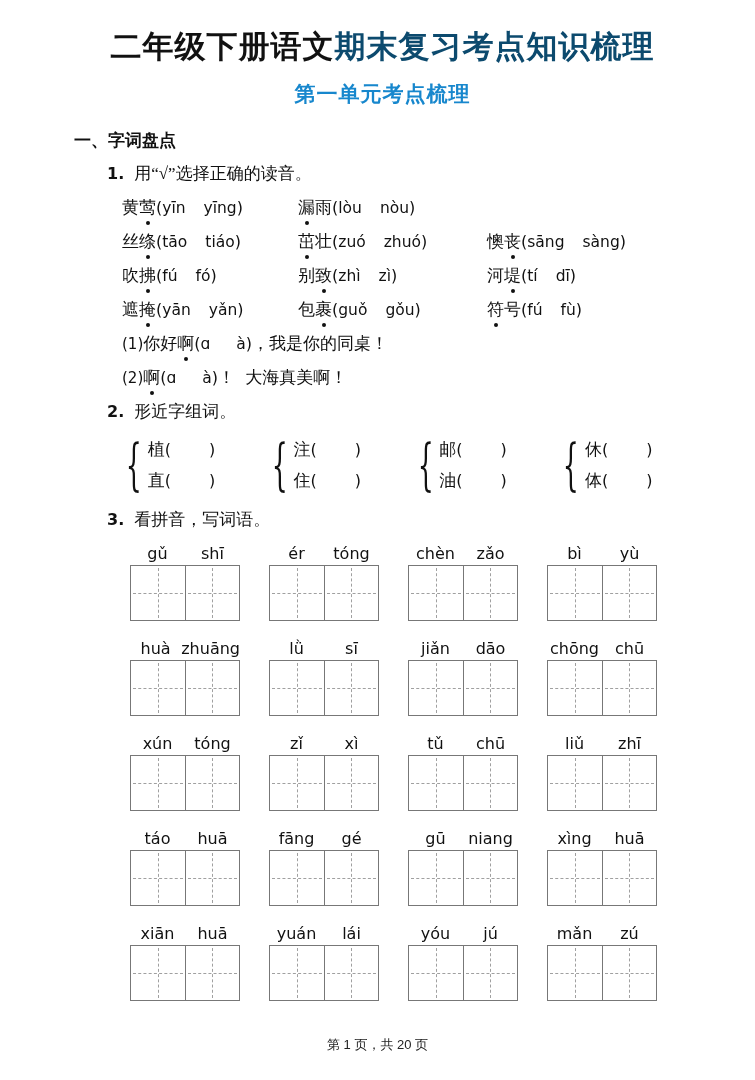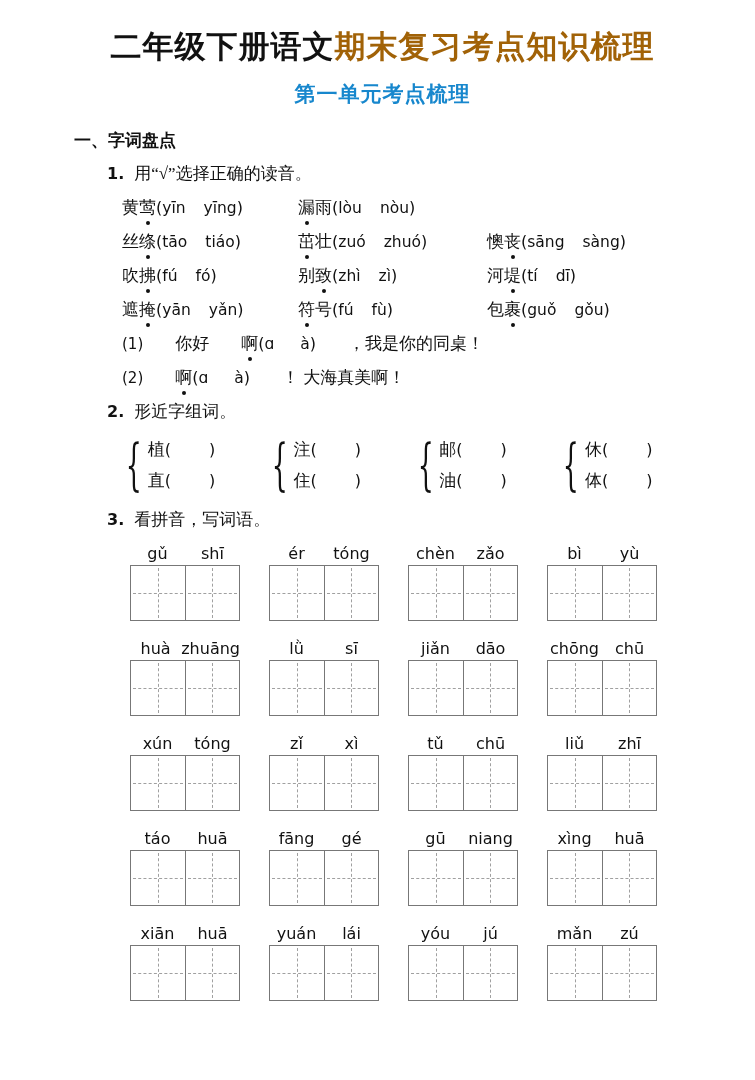--- a/index.html
+++ b/index.html
@@ -1,21 +1,21 @@
 <!DOCTYPE html>
 <html><head>
 <meta charset="utf-8">
 <style>
   html,body{margin:0;padding:0;background:#ffffff;}
   body{width:755px;height:1080px;font-family:"Liberation Serif","DejaVu Serif",serif;color:#111;}
   .page{position:relative;box-sizing:border-box;width:755px;height:1080px;padding:26px 50px 0 60px;background:#fff;overflow:hidden;}
 
   
   .title{margin:0;text-align:center;font-size:31px;font-weight:900;letter-spacing:1px;line-height:42px;font-family:"Liberation Serif","DejaVu Serif",serif;}
-  .title .red{color:#a16207;}
+  .title .red{color:#0c4a6e;}
   .subtitle{margin:13px 0 0;text-align:center;font-size:21px;font-weight:700;letter-spacing:1px;line-height:27px;color:#1787cd;}
 
   
   .sec-head{margin:22px 0 0 14px;font-family:"Liberation Sans","DejaVu Sans",sans-serif;font-weight:bold;font-size:17px;line-height:22px;}
   .q-head{margin-left:47px;font-size:17px;line-height:24px;}
   .q-head.q1{margin-top:10px;} .q-head.q2{} .q-head.q3{margin-top:12px;}
   .q-num{font-family:"DejaVu Sans","Liberation Sans",sans-serif;font-weight:700;margin-right:10px;font-size:16px;}
   .q-prompt{font-family:"Liberation Serif","DejaVu Serif",serif;}
 
   
@@ -26,21 +26,21 @@
   .dotted::after{content:"";position:absolute;left:50%;bottom:-6px;width:4px;height:4px;margin-left:-2px;border-radius:50%;background:#111;}
   .par{font-family:"DejaVu Sans","Liberation Sans",sans-serif;font-size:16px;}
   .py{font-family:"DejaVu Sans","Liberation Sans",sans-serif;font-size:15.5px;}
   .gap{display:inline-block;width:18px;}
   .gap.wide{display:inline-block;width:26px;}
 
   
   #q1-sentences{margin-left:62px;}
   .sent{height:34px;font-size:17px;white-space:nowrap;}
   .s-num{font-family:"DejaVu Sans","Liberation Sans",sans-serif;font-size:15px;}
-  .s-cn{font-family:Liberation Serif, serif;margin-left:32px;}
+  .s-cn{font-family:Liberation Mono, monospace;}
 
   
   #q2-groups{display:flex;margin:10px 0 0 62px;height:62px;}
   .fg{display:flex;align-items:center;width:155px;}
   .brace{display:inline-block;font-family:"DejaVu Serif","Liberation Serif",serif;font-size:56px;font-weight:300;line-height:60px;transform:scaleX(0.45);margin:0 -4px 0 -6px;}
   .fg-lines{display:flex;flex-direction:column;row-gap:9px;}
   .fg-line{font-size:17px;line-height:22px;white-space:nowrap;}
   .blank{display:inline-block;width:38px;}
 
   
@@ -82,22 +82,22 @@
         <span class="w-cell"><span class="ch dotted">茁</span><span class="ch">壮</span><span class="par">(</span><span class="py">zuó</span><span class="gap"></span><span class="py">zhuó</span><span class="par">)</span></span>
         <span class="w-cell"><span class="ch">懊</span><span class="ch dotted">丧</span><span class="par">(</span><span class="py">sāng</span><span class="gap"></span><span class="py">sàng</span><span class="par">)</span></span>
       </div>
       <div class="p-row">
         <span class="w-cell"><span class="ch">吹</span><span class="ch dotted">拂</span><span class="par">(</span><span class="py">fú</span><span class="gap"></span><span class="py">fó</span><span class="par">)</span></span>
         <span class="w-cell"><span class="ch">别</span><span class="ch dotted">致</span><span class="par">(</span><span class="py">zhì</span><span class="gap"></span><span class="py">zì</span><span class="par">)</span></span>
         <span class="w-cell"><span class="ch">河</span><span class="ch dotted">堤</span><span class="par">(</span><span class="py">tí</span><span class="gap"></span><span class="py">dī</span><span class="par">)</span></span>
       </div>
       <div class="p-row">
         <span class="w-cell"><span class="ch">遮</span><span class="ch dotted">掩</span><span class="par">(</span><span class="py">yān</span><span class="gap"></span><span class="py">yǎn</span><span class="par">)</span></span>
+        <span class="w-cell"><span class="ch">包</span><span class="ch dotted">裹</span><span class="par">(</span><span class="py">guǒ</span><span class="gap"></span><span class="py">gǒu</span><span class="par">)</span></span>
         <span class="w-cell"><span class="ch dotted">符</span><span class="ch">号</span><span class="par">(</span><span class="py">fú</span><span class="gap"></span><span class="py">fù</span><span class="par">)</span></span>
-        <span class="w-cell"><span class="ch">包</span><span class="ch dotted">裹</span><span class="par">(</span><span class="py">guǒ</span><span class="gap"></span><span class="py">gǒu</span><span class="par">)</span></span>
       </div>
     </div>
   <div id="q1-sentences">
       <div class="sent"><span class="s-num">(1)</span><span class="s-cn">你好</span><span class="ch s-cn dotted">啊</span><span class="par">(</span><span class="py">ɑ</span><span class="gap wide"></span><span class="py">à</span><span class="par">)</span><span class="s-cn">，我是你的同桌！</span></div>
       <div class="sent"><span class="s-num">(2)</span><span class="ch s-cn dotted">啊</span><span class="par">(</span><span class="py">ɑ</span><span class="gap wide"></span><span class="py">à</span><span class="par">)</span><span class="s-cn">！ 大海真美啊！</span></div>
     </div>
 
   <div class="q-head q2">
     <span class="q-num">2.</span><span class="q-prompt">形近字组词。</span>
   </div>
@@ -341,13 +341,14 @@
             <span class="py-syl">zú</span>
           </div>
           <div class="tian-grid">
             <div class="tian"></div>
             <div class="tian second"></div>
           </div>
         </div>
       </div>
     </div>
 
+  <div class="footer">第 1 页，共 20 页</div>
 </div>
 
 </body></html>

